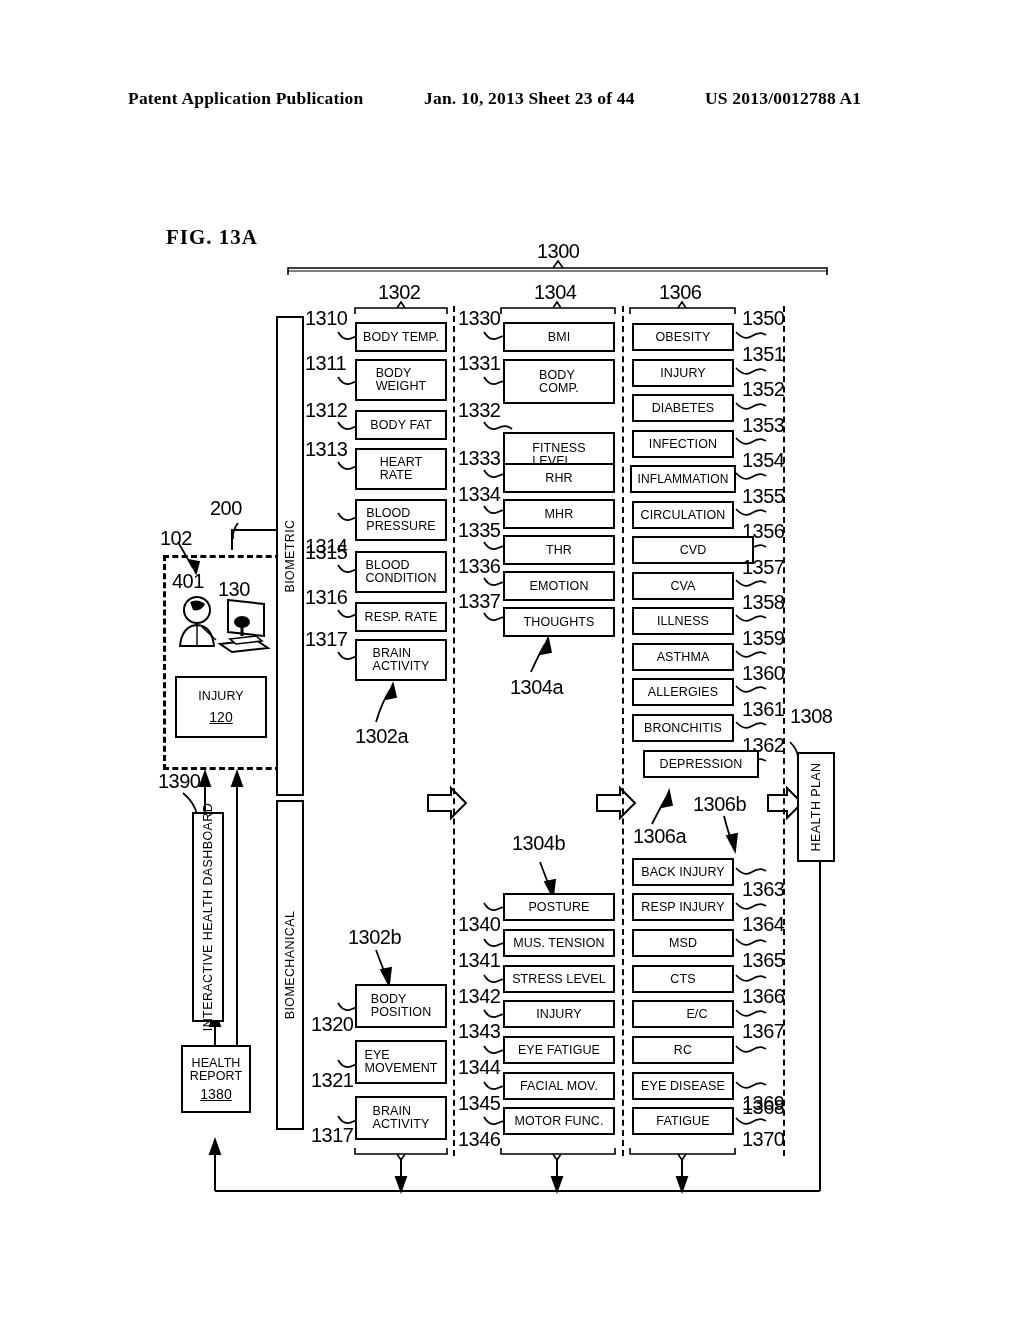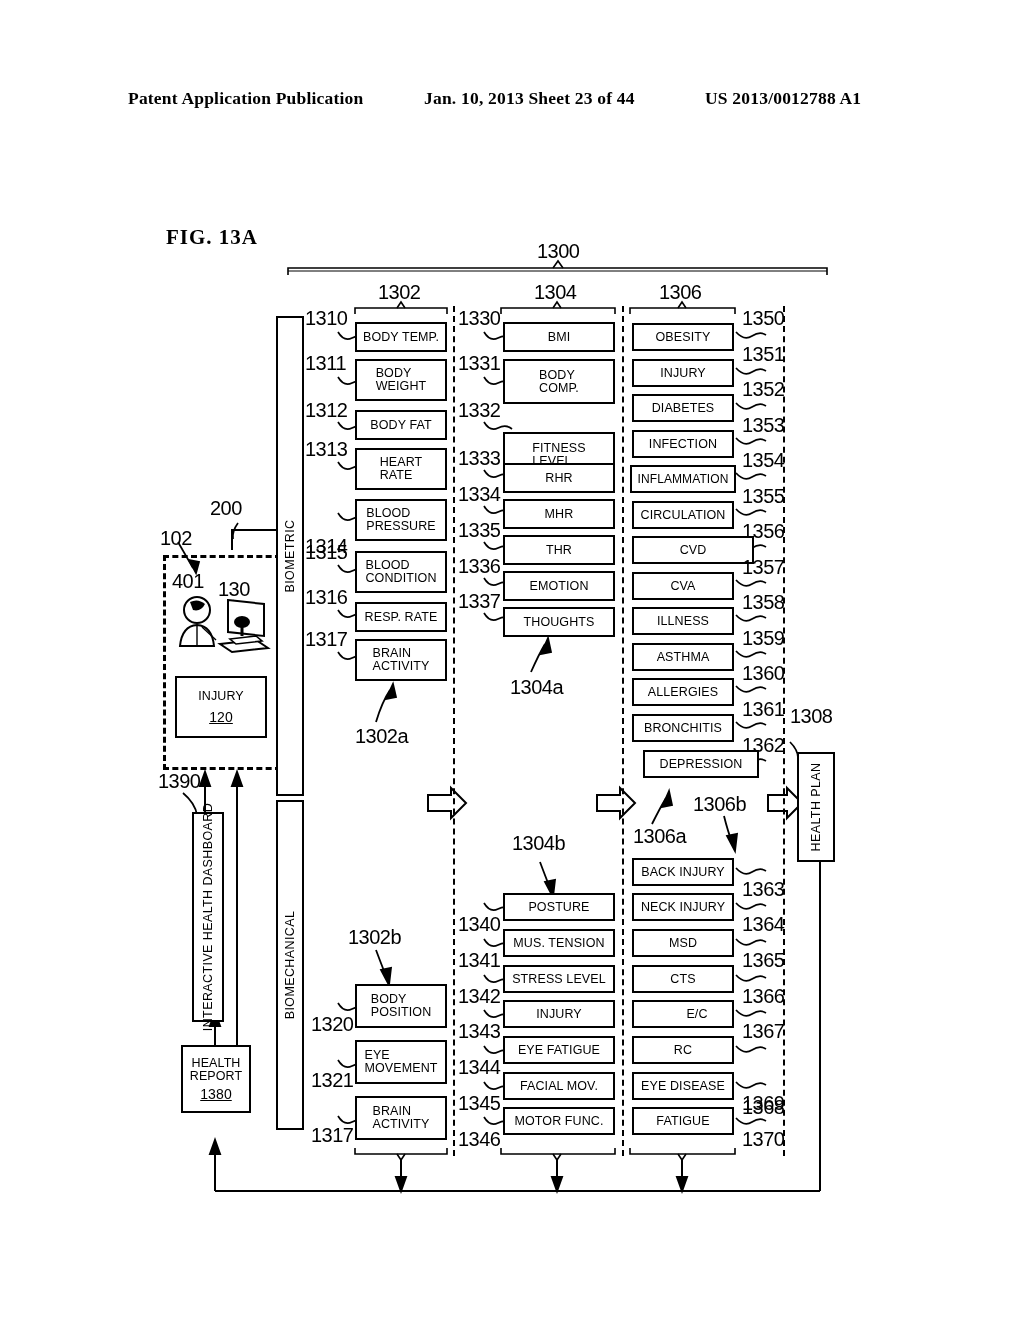--- a/index.html
+++ b/index.html
@@ -484,21 +484,21 @@
   </div>
 
   <div>
     <div class="ref" style="left:742px;top:878px;">1363</div>
     <div class="box" style="left:632px;top:858px;width:102px;height:28px;">
         <span>BACK INJURY</span>
       </div>
 
     <div class="ref" style="left:742px;top:913px;">1364</div>
     <div class="box" style="left:632px;top:893px;width:102px;height:28px;">
-        <span>NECK INJURY</span>
+        <span>RESP INJURY</span>
       </div>
 
     <div class="ref" style="left:742px;top:949px;">1365</div>
     <div class="box" style="left:632px;top:929px;width:102px;height:28px;">
         <span>MSD</span>
       </div>
 
     <div class="ref" style="left:742px;top:985px;">1366</div>
     <div class="box" style="left:632px;top:965px;width:102px;height:28px;">
         <span>CTS</span>

